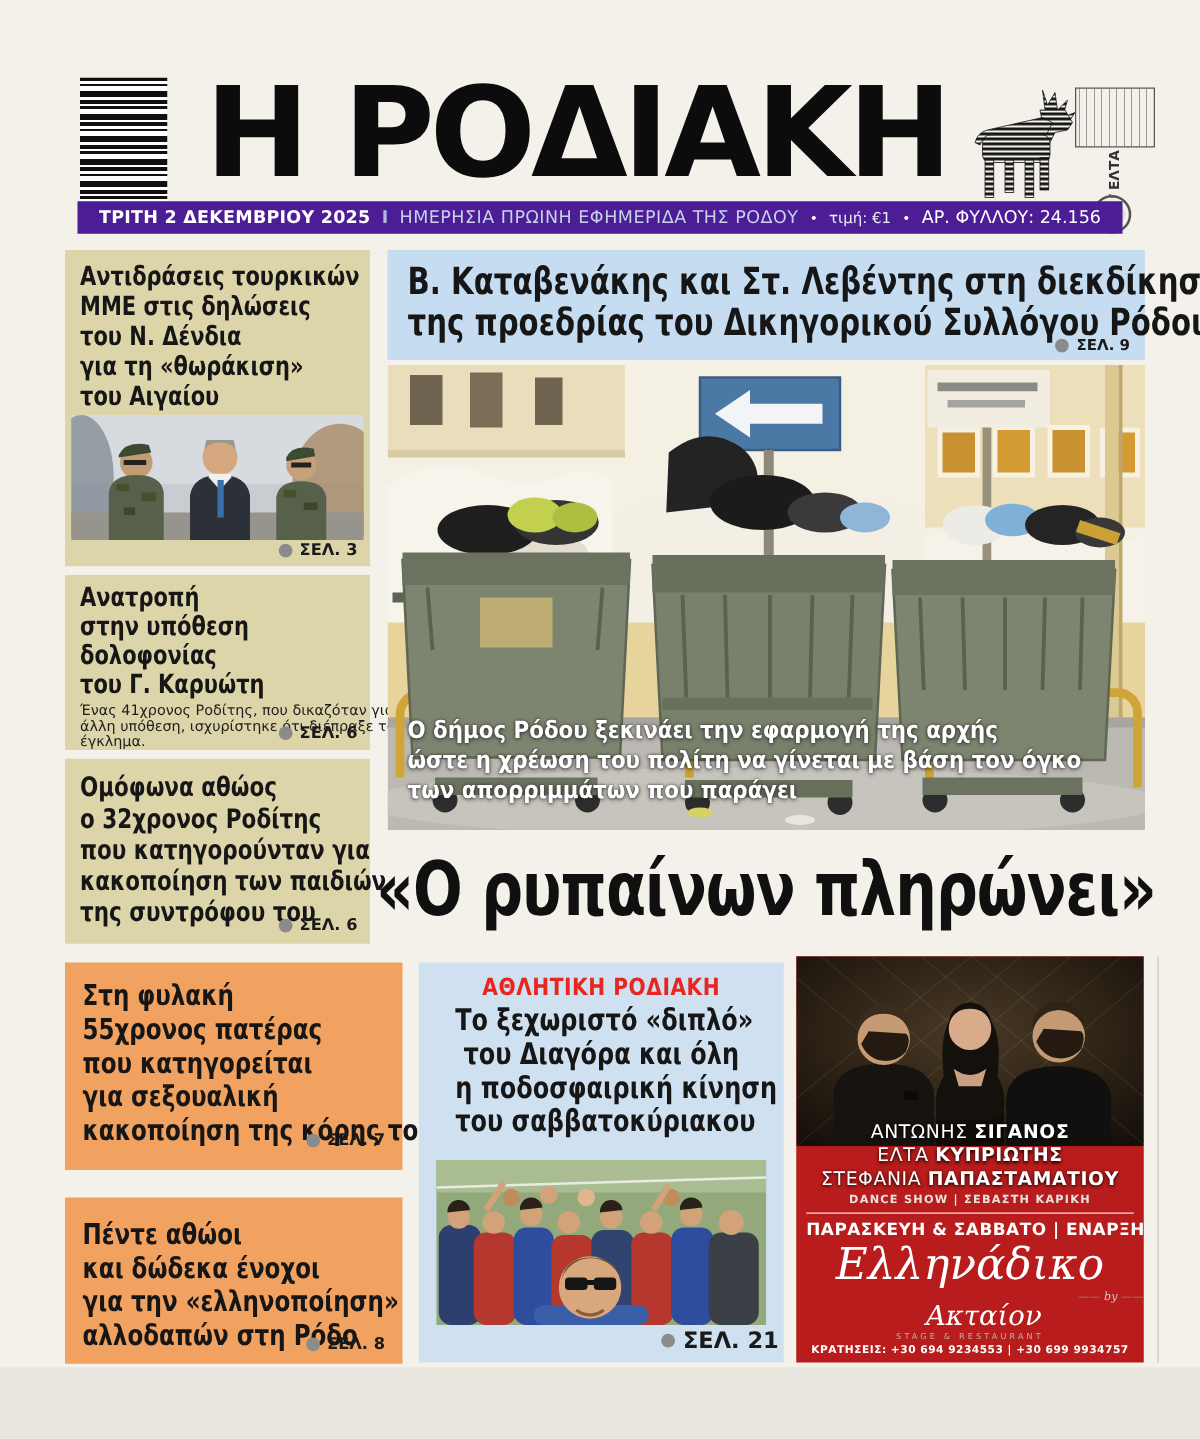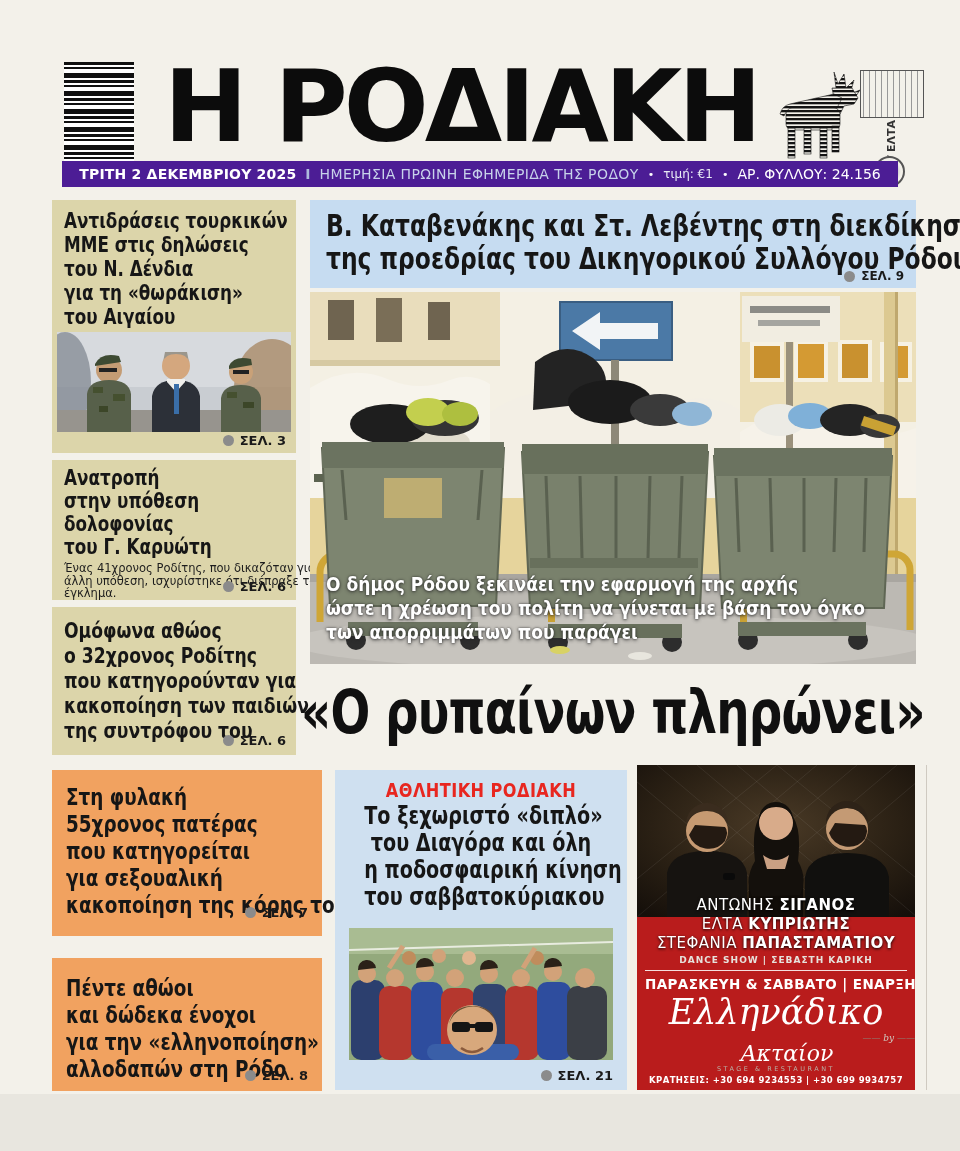--- a/index.html
+++ b/index.html
@@ -78,21 +78,21 @@
   
   .lead{left:310px;top:664px;width:606px;height:96px;display:flex;align-items:center;justify-content:center;}
   .lead .hl{font-size:60px;font-weight:900;letter-spacing:-1px;transform:scaleX(.78);transform-origin:50% 50%;color:#101010;}
 
   
   .sports{left:335px;top:770px;width:292px;height:320px;background:#cfe0f0;}
   .sports .kicker{margin-top:9px;text-align:center;font-weight:800;font-size:19px;color:#e8261f;
      transform:scaleX(.85);transform-origin:50% 0;white-space:pre;letter-spacing:.5px;}
   .sports .hl{margin-top:2px;text-align:center;font-size:24px;line-height:27px;transform:scaleX(.8);transform-origin:50% 0;}
   .sports .photo{position:absolute;left:14px;top:158px;width:264px;height:132px;}
-  .sports .pageref{position:absolute;right:14px;bottom:7px;font-size:13px;justify-content:center;}
+  .sports .pageref{position:absolute;right:4px;bottom:7px;font-size:18px;justify-content:center;}
 
   
   .ad{left:637px;top:765px;width:278px;height:325px;background:#b91c1c;color:#fff;overflow:hidden;}
   .ad .collage{position:absolute;left:0;top:0;width:278px;height:152px;}
   .ad .names{position:absolute;left:0;top:131px;width:278px;text-align:center;font-size:15px;line-height:19px;
      letter-spacing:.5px;text-shadow:0 1px 3px #000;}
   .ad .names b{font-weight:900;}
   .ad .subline{position:absolute;left:0;top:190px;width:278px;text-align:center;font-size:9px;letter-spacing:1px;color:#e6e2dc;font-weight:bold;}
   .ad .schedule{position:absolute;left:8px;top:205px;width:262px;border-top:1px solid rgba(255,255,255,.85);
      padding-top:5px;text-align:center;font-size:13.5px;font-weight:bold;letter-spacing:.4px;white-space:nowrap;}

